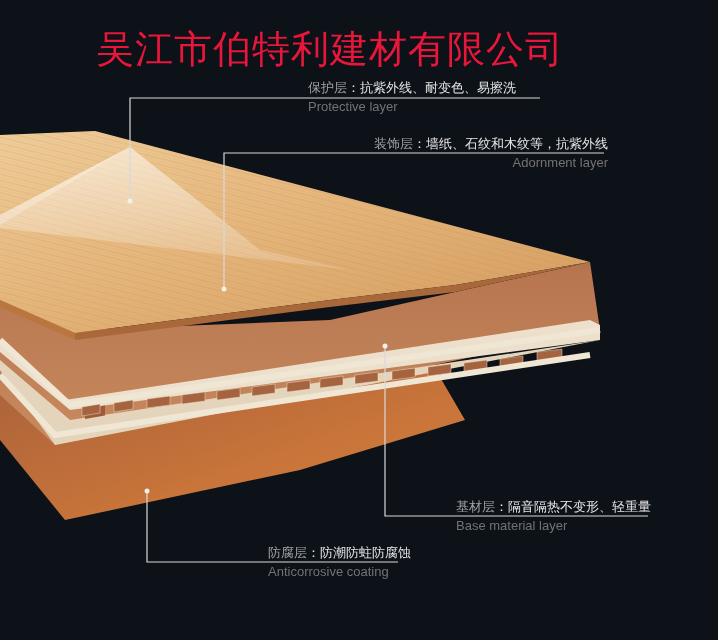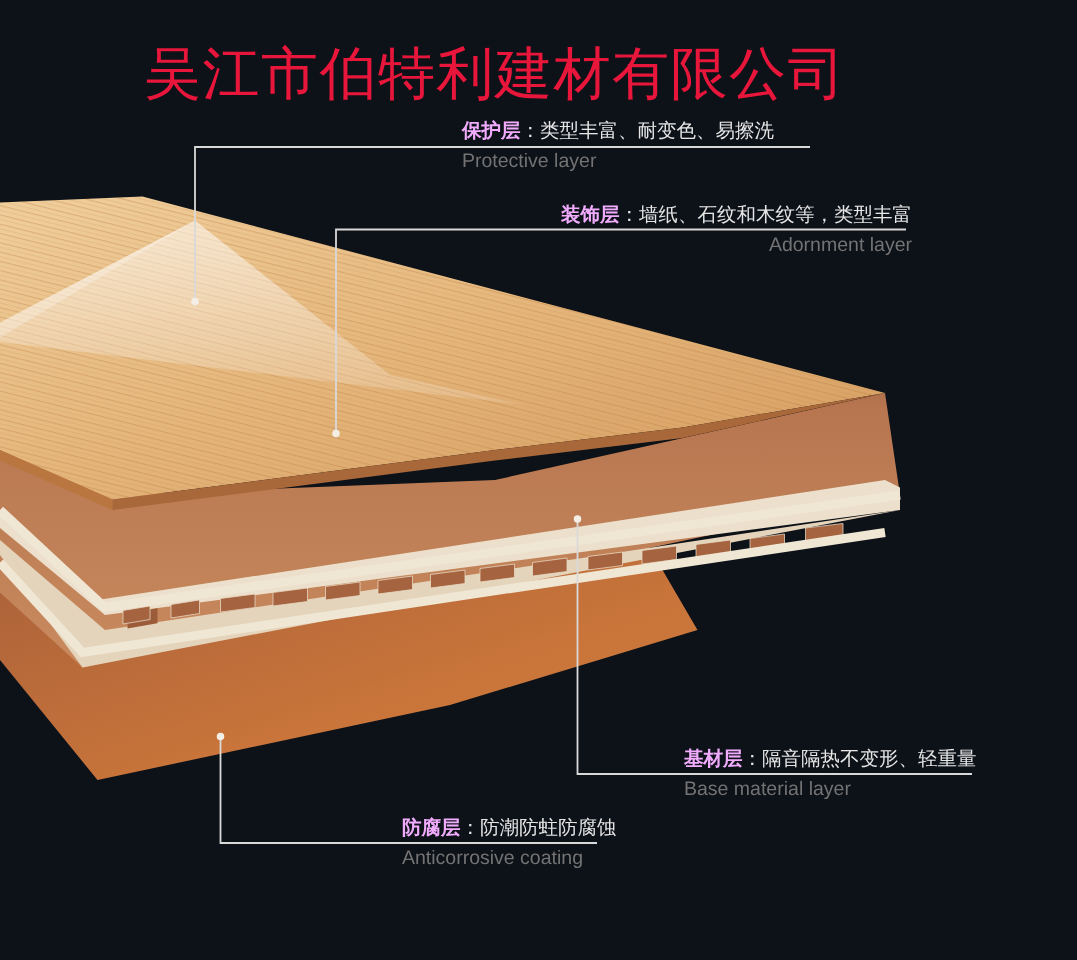--- a/index.html
+++ b/index.html
@@ -4,21 +4,21 @@
 <style>
   html, body { margin:0; padding:0; }
   body { width:718px; height:640px; background:#0d1118; overflow:hidden; position:relative;
          font-family:"DejaVu Sans", sans-serif; }
   #stage { position:absolute; left:0; top:0; width:718px; height:492px; }
   .title { position:absolute; left:96px; top:24px; width:460px; height:50px;
            color:#e8163a; font-size:38px; line-height:50px; letter-spacing:1px; white-space:nowrap;
            font-family:"DejaVu Sans", sans-serif; }
   .callout { position:absolute; white-space:nowrap; }
   .callout .cn { font-size:13px; line-height:16px; color:#e6e6e6; }
-  .callout .cn .key { color:#f0abfc;font-weight:bold; }
+  .callout .cn .key { color:#a3a3a3; }
   .callout .en { font-size:13px; line-height:16px; color:#737373; font-family:"Liberation Sans", sans-serif; }
   svg { position:absolute; left:0; top:0; }
 </style>
 </head>
 <body>
 
 <div id="stage">
 
   <svg width="718" height="640" viewBox="0 0 718 640">
     <defs>
@@ -110,28 +110,28 @@
       <circle cx="224" cy="289" r="2.5"></circle>
       <circle cx="385" cy="346" r="2.5"></circle>
       <circle cx="147" cy="491" r="2.5"></circle>
     </g>
   </svg>
 
   <div class="title">吴江市伯特利建材有限公司</div>
 
   <div class="callout" style="left:308px; top:80px;">
     <div class="cn">
-      <span class="key">保护层</span><span>：</span><span>类型丰富、耐变色、易擦洗</span>
+      <span class="key">保护层</span><span>：</span><span>抗紫外线、耐变色、易擦洗</span>
     </div>
     <div class="en" style="margin-top:3px;">Protective layer</div>
   </div>
 
   <div class="callout" style="left:374px; top:136px;">
     <div class="cn">
-      <span class="key">装饰层</span><span>：</span><span>墙纸、石纹和木纹等，类型丰富</span>
+      <span class="key">装饰层</span><span>：</span><span>墙纸、石纹和木纹等，抗紫外线</span>
     </div>
     <div class="en" style="margin-top:3px;text-align:right;">Adornment layer</div>
   </div>
 
   <div class="callout" style="left:268px; top:545px;">
     <div class="cn">
       <span class="key">防腐层</span><span>：</span><span>防潮防蛀防腐蚀</span>
     </div>
     <div class="en" style="margin-top:3px;">Anticorrosive coating</div>
   </div>

